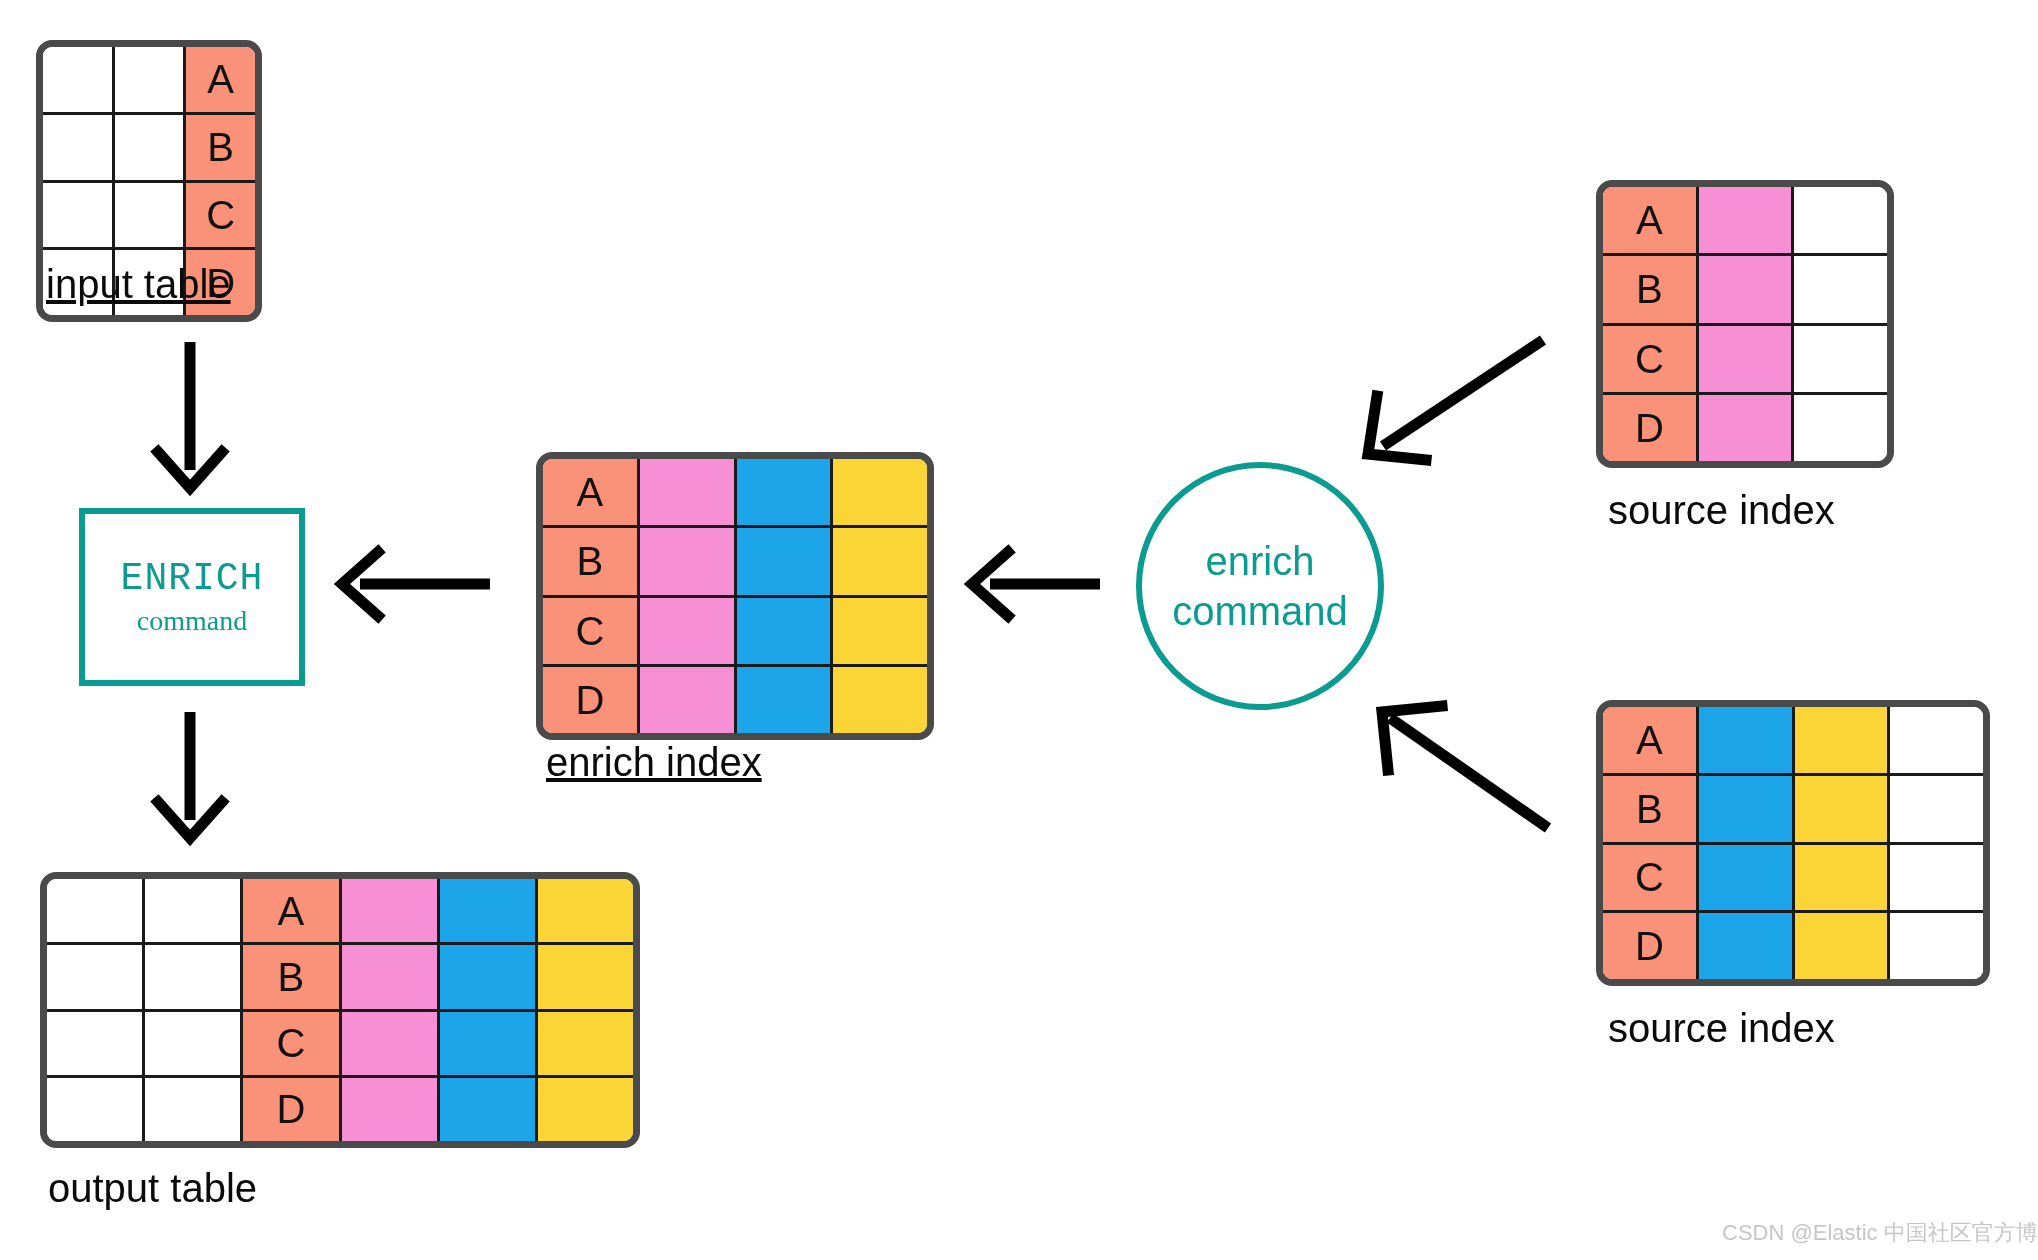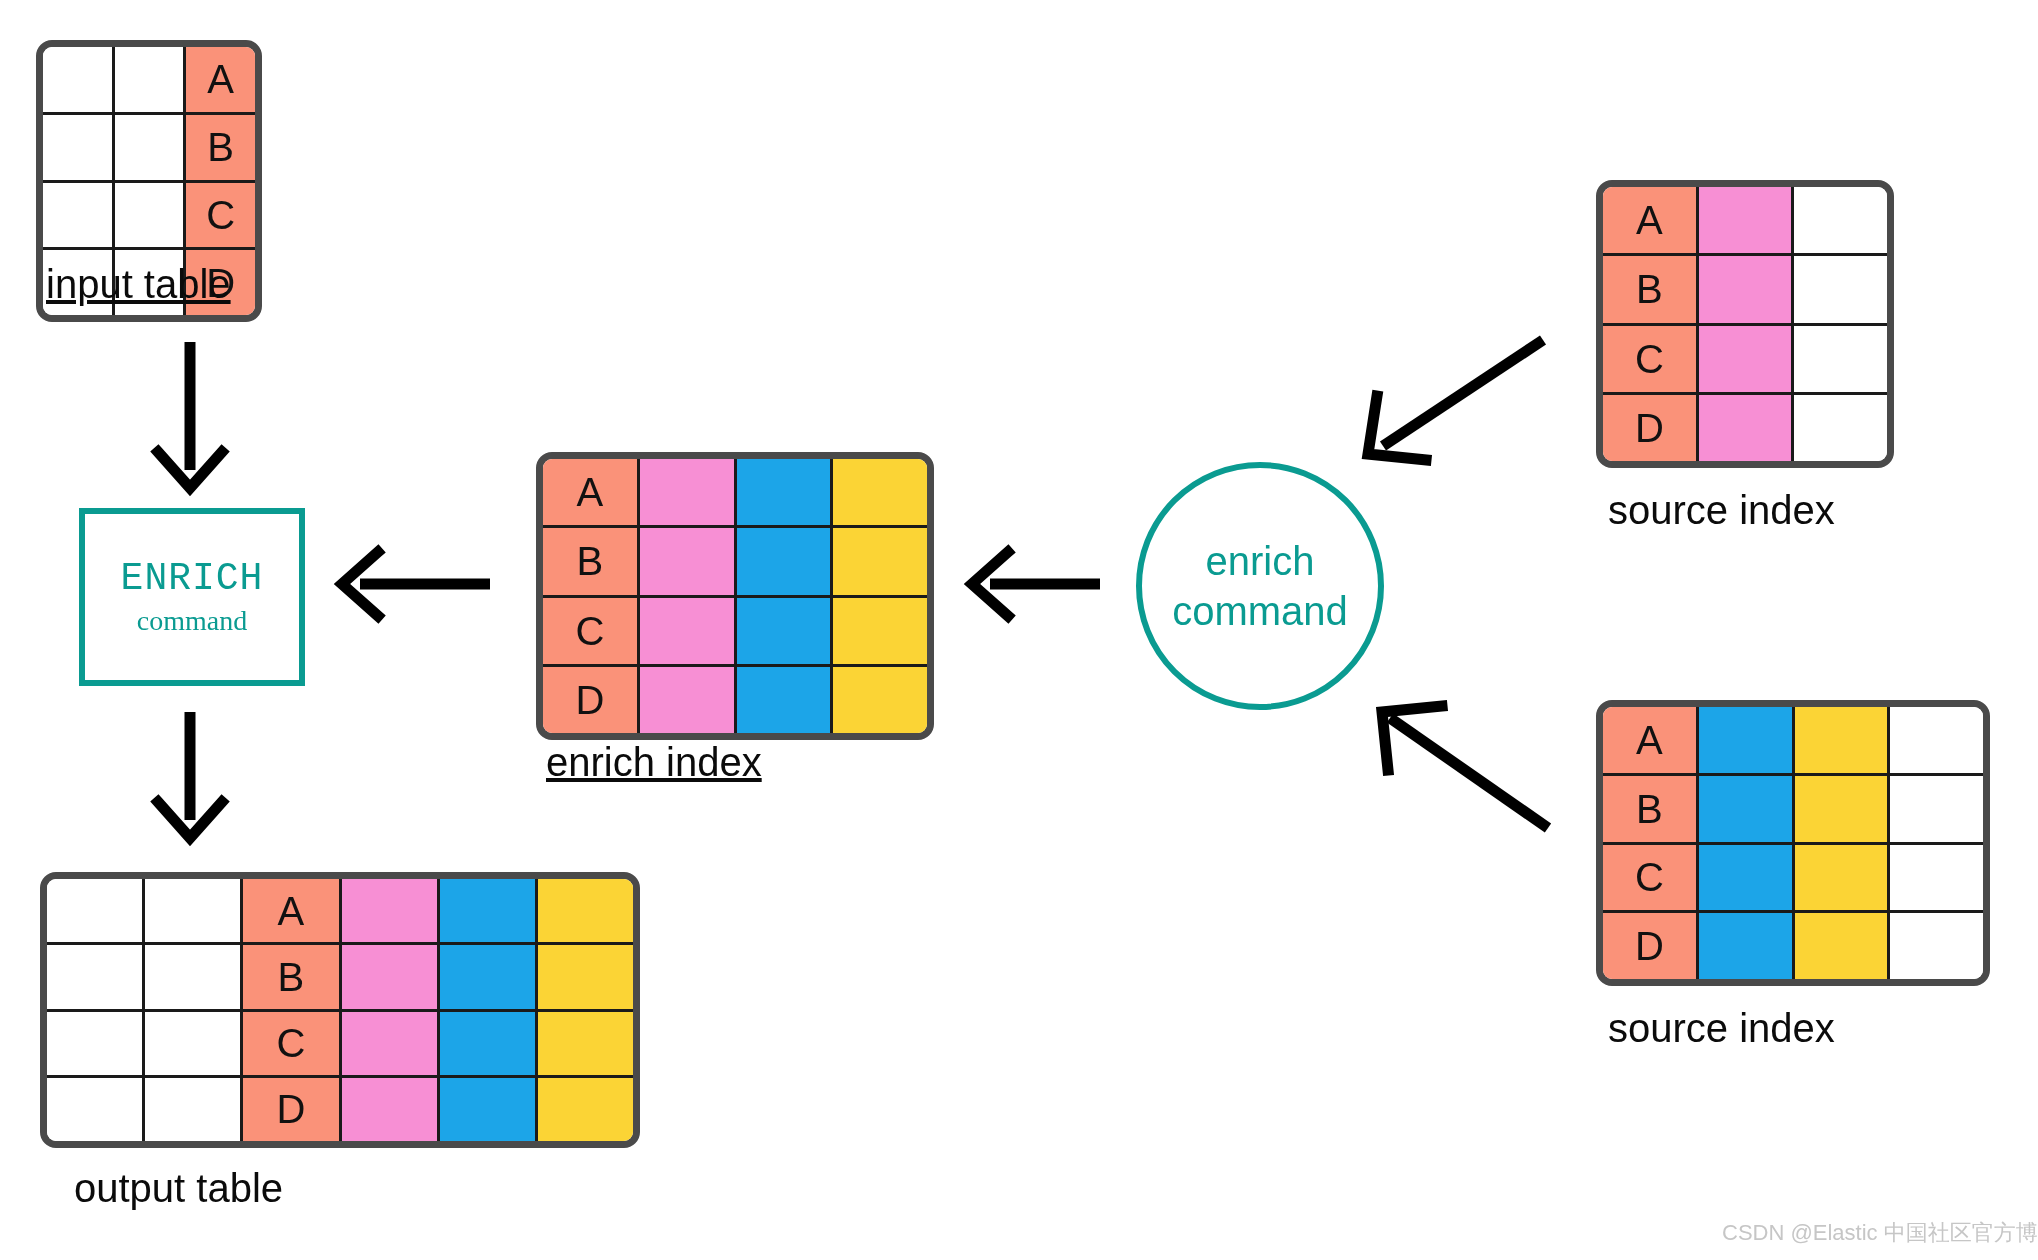--- a/index.html
+++ b/index.html
@@ -191,21 +191,21 @@
       </div>
       <div class="row">
         <div class="cell c-white"></div>
         <div class="cell c-white"></div>
         <div class="cell c-salmon">D</div>
         <div class="cell c-pink"></div>
         <div class="cell c-blue"></div>
         <div class="cell c-yellow"></div>
       </div>
     </div>
-  <div class="caption" style="left:48px; top:1168px;margin-left:26px;">output table</div>
+  <div class="caption" style="left:48px; top:1168px;">output table</div>
 
   <div class="tbl" id="enrich-index-table" style="left:536px; top:452px; width:398px; height:288px;">
       <div class="row">
         <div class="cell c-salmon">A</div>
         <div class="cell c-pink"></div>
         <div class="cell c-blue"></div>
         <div class="cell c-yellow"></div>
       </div>
       <div class="row">
         <div class="cell c-salmon">B</div>

